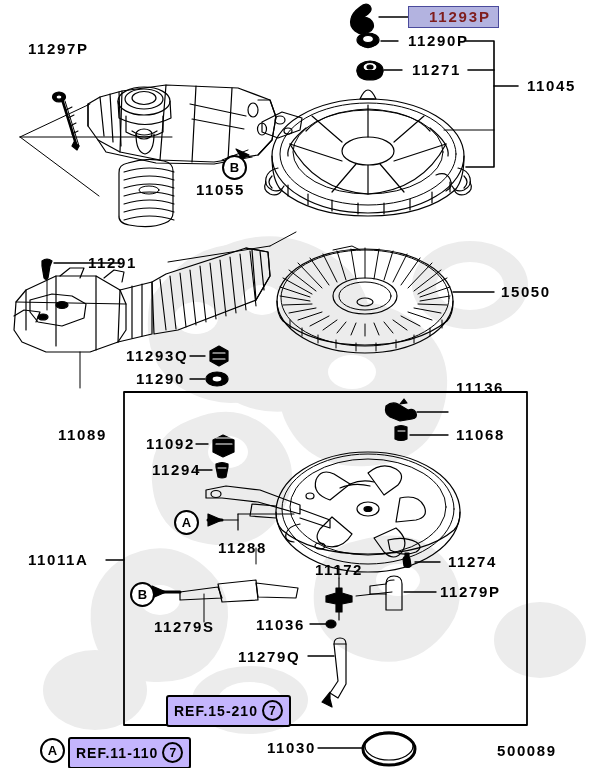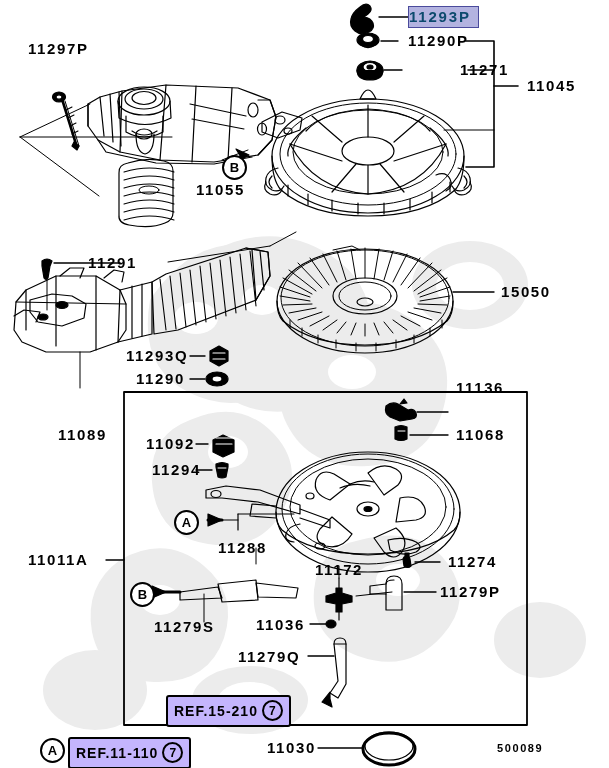--- a/index.html
+++ b/index.html
@@ -14,23 +14,23 @@
   .lbl{
     position:absolute;
     font-family:"Liberation Sans", sans-serif;
     font-size:15px;font-weight:bold;color:#000;
     letter-spacing:1.6px;white-space:nowrap;line-height:1;
   }
   .hl{
     position:absolute;
     background:#b3b3e0;
     border:1px solid #4a4a9c;
-    padding:2px 7px 3px 0;
-    font-family:"Liberation Sans", sans-serif;
-    font-size:15px;font-weight:bold;color:#0c4a6e;
+    padding:2px 7px 3px 20px;
+    font-family:"Liberation Sans", sans-serif;
+    font-size:15px;font-weight:bold;color:#7f1d1d;
     letter-spacing:1.8px;white-space:nowrap;line-height:1;
   }
   .refbox{
     position:absolute;
     border:2px solid #000;
     border-radius:3px;
     background:#c4b5fd;
     padding:3px 6px 4px 6px;
     display:flex;align-items:center;gap:4px;
     font-family:"Liberation Sans", sans-serif;
@@ -46,21 +46,21 @@
     position:absolute;
     display:flex;align-items:center;justify-content:center;
     width:21px;height:21px;border:2.5px solid #000;border-radius:50%;
     background:#fff;
     font-family:"Liberation Sans", sans-serif;
     font-size:13px;font-weight:bold;color:#000;line-height:1;
   }
   .drawno{
     position:absolute;
     font-family:"Liberation Sans", sans-serif;
-    font-size:11px;font-weight:bold;color:#000;letter-spacing:1.6px;
+    font-size:15px;font-weight:bold;color:#000;letter-spacing:1.6px;
   }
 </style>
 </head>
 <body>
 
 <div id="stage">
 
   <svg class="layer" viewBox="0 0 609 768">
     <g fill="#ececec" stroke="none" opacity="1">
       <path d="M150 300 q40 -60 95 -55 q60 5 70 60 q8 48 -30 78 q-45 34 -95 10 q-52 -25 -40 -93z"></path>
@@ -393,21 +393,21 @@
 
   <div class="hl" style="left:408px;top:6px;">11293P</div>
 
   <div class="lbl" style="left:28px;top:41px;">11297P</div>
   <div class="lbl" style="left:196px;top:182px;">11055</div>
   <div class="lbl" style="left:88px;top:255px;">11291</div>
   <div class="lbl" style="left:58px;top:381px;margin-top:46px;">11089</div>
   <div class="lbl" style="left:126px;top:348px;">11293Q</div>
   <div class="lbl" style="left:136px;top:371px;">11290</div>
   <div class="lbl" style="left:408px;top:33px;">11290P</div>
-  <div class="lbl" style="left:412px;top:62px;margin-left:48px;">11271</div>
+  <div class="lbl" style="left:412px;top:62px;">11271</div>
   <div class="lbl" style="left:527px;top:78px;">11045</div>
   <div class="lbl" style="left:501px;top:284px;">15050</div>
   <div class="lbl" style="left:28px;top:552px;">11011A</div>
   <div class="lbl" style="left:146px;top:436px;">11092</div>
   <div class="lbl" style="left:152px;top:462px;">11294</div>
   <div class="lbl" style="left:218px;top:540px;text-align:center;">11288</div>
   <div class="lbl" style="left:456px;top:380px;">11136</div>
   <div class="lbl" style="left:456px;top:427px;">11068</div>
   <div class="lbl" style="left:448px;top:554px;">11274</div>
   <div class="lbl" style="left:440px;top:584px;">11279P</div>

